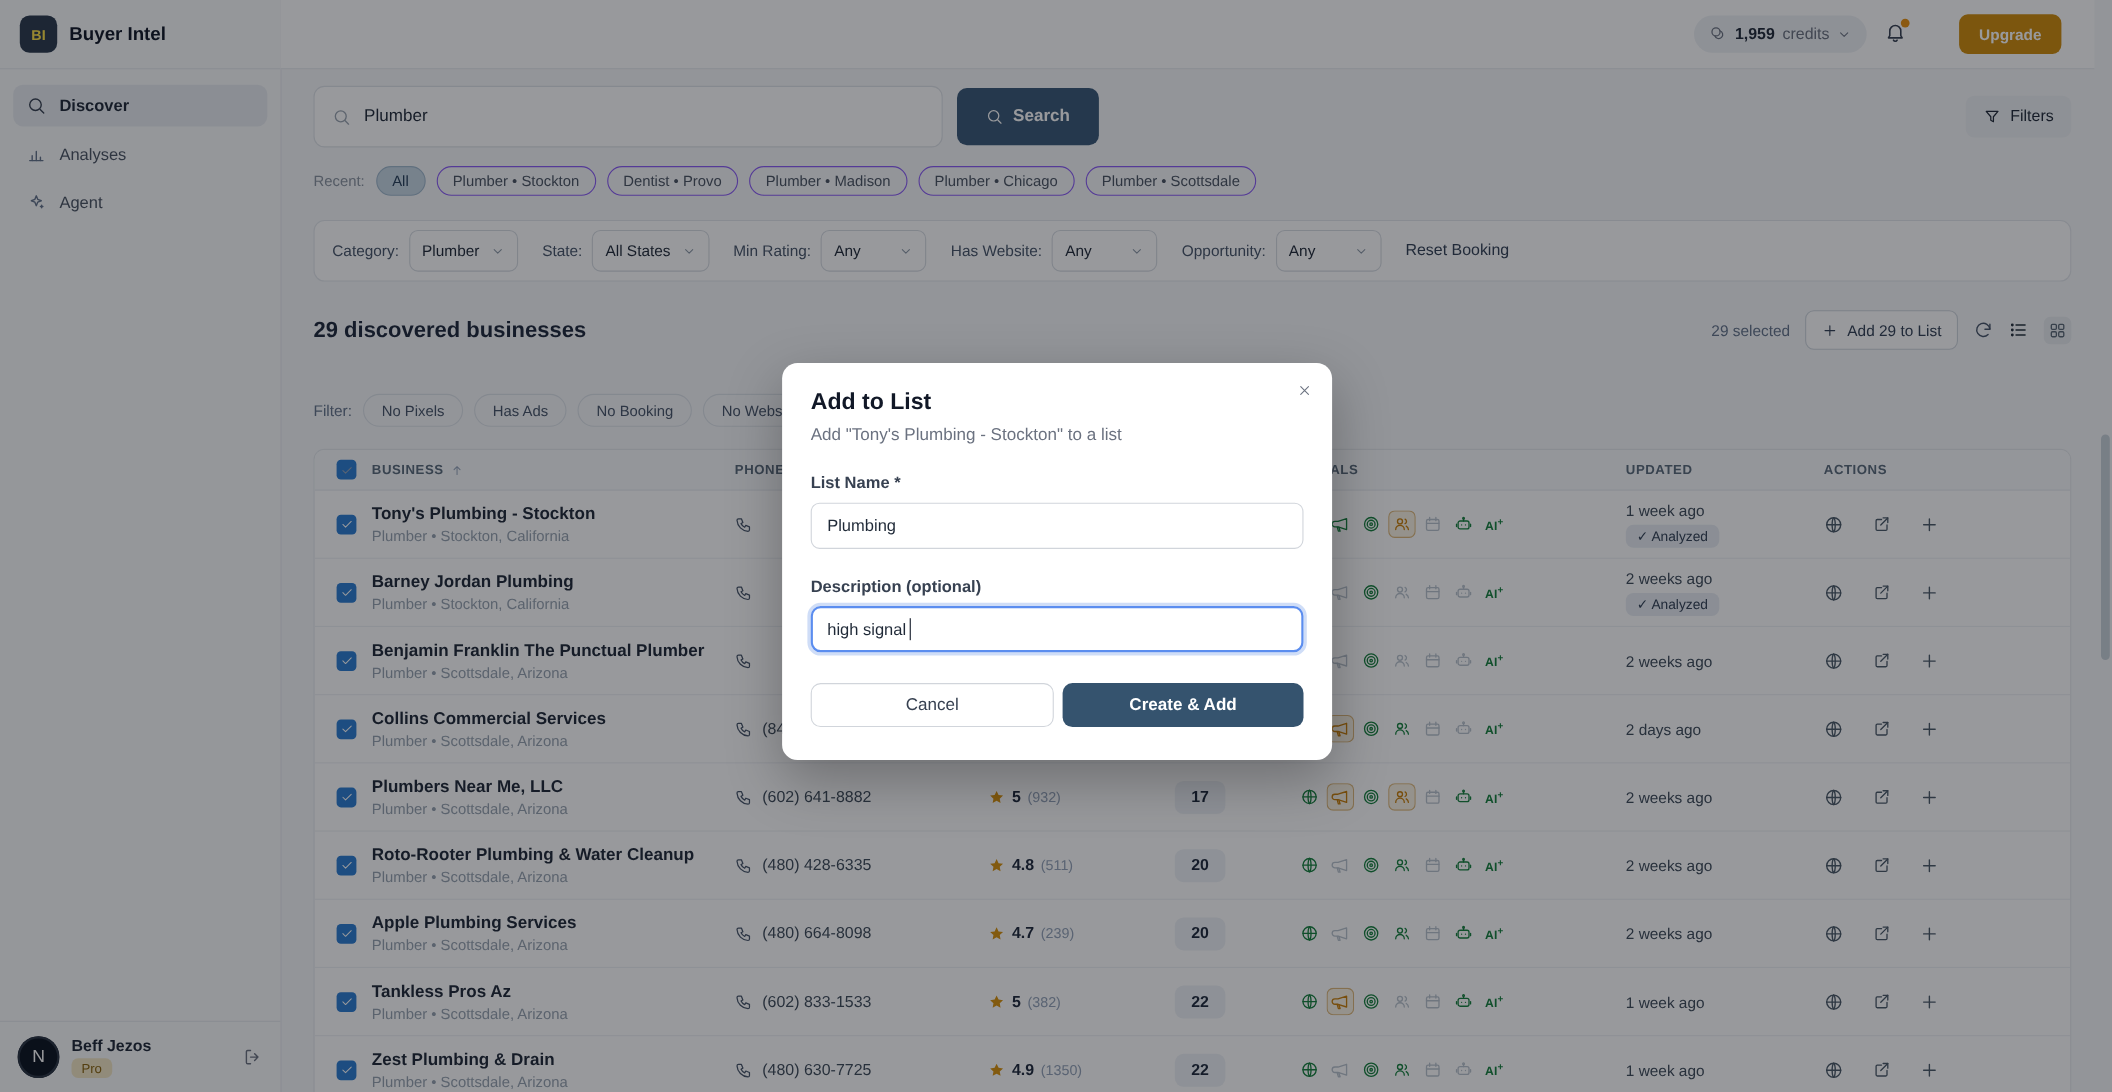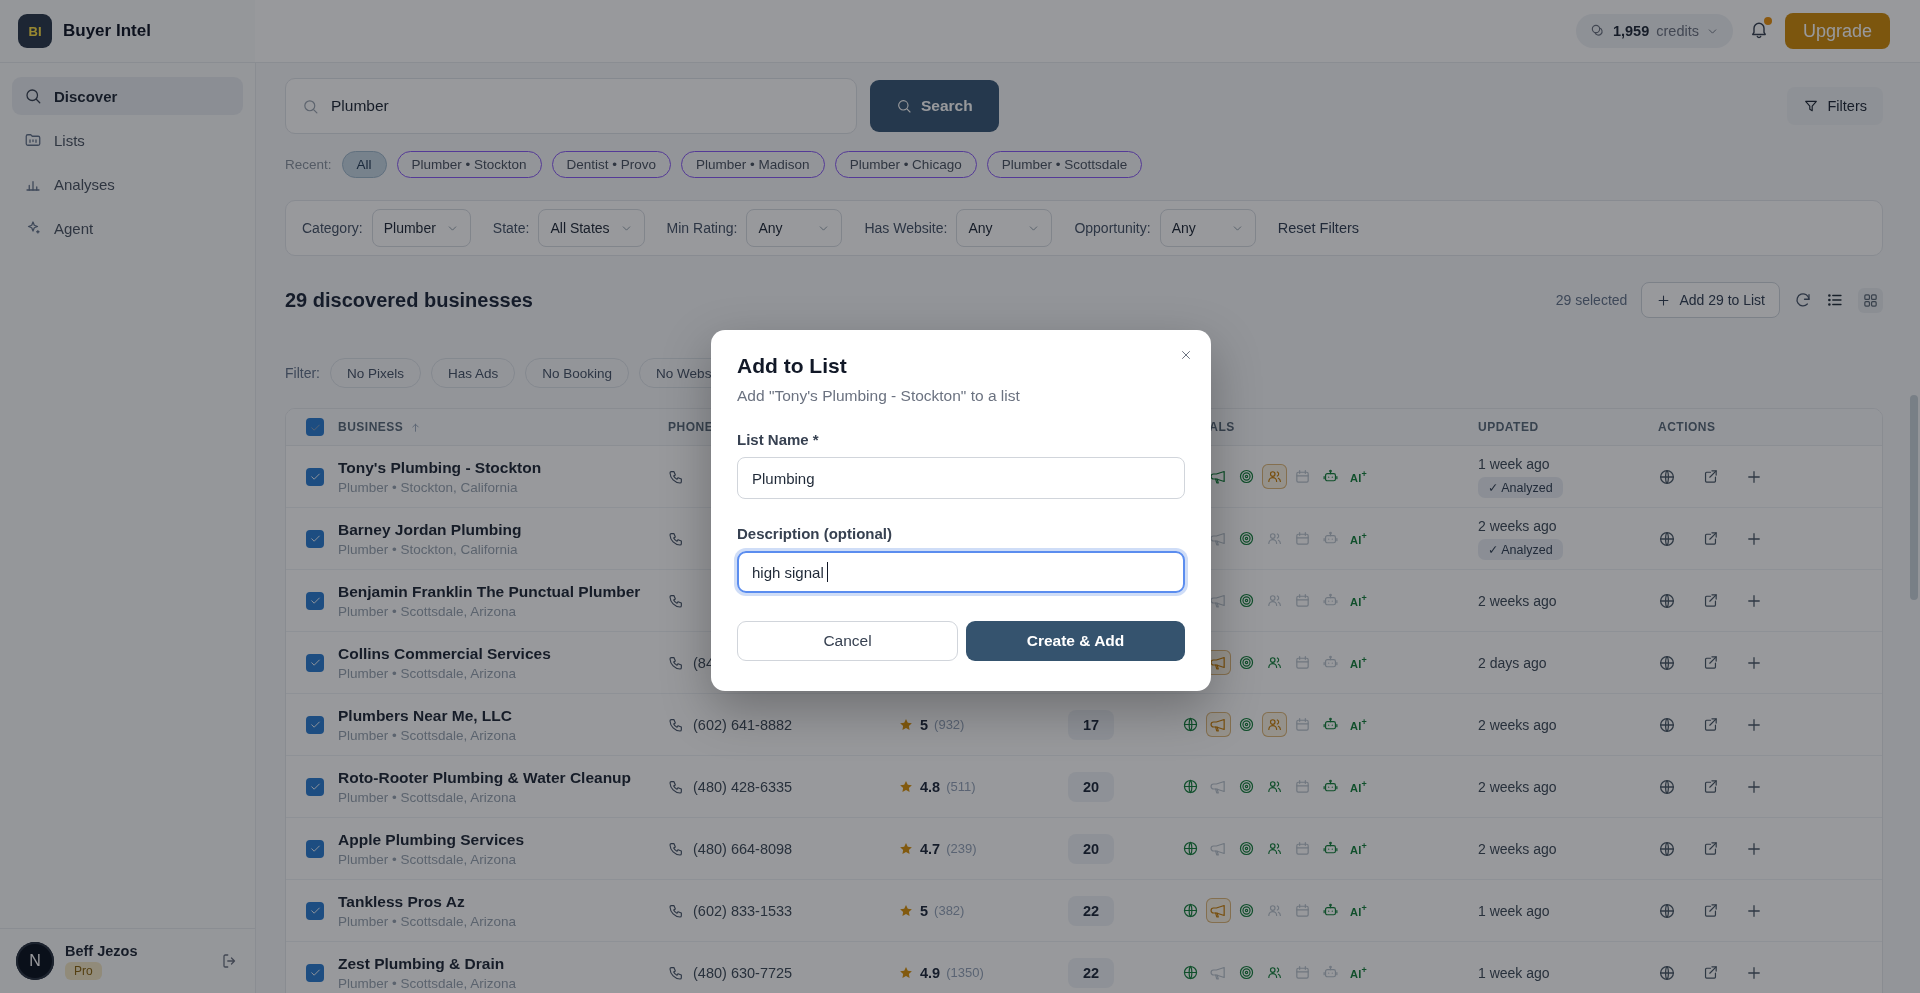--- a/index.html
+++ b/index.html
@@ -28,30 +28,30 @@
             display:flex;align-items:center;padding:0 16px;gap:11px;}
   .avatar{width:38px;height:38px;border-radius:50%;background:#0c1320;color:#fff;display:flex;
           align-items:center;justify-content:center;font-size:16px;box-shadow:0 0 0 2px #2a3442 inset;}
   .user-meta{display:flex;flex-direction:column;gap:3px;flex:1;}
   .user-name{font-size:14.5px;font-weight:bold;color:#1f2937;}
   .pro-badge{align-self:flex-start;font-size:12px;background:#f3e7c4;color:#8a6510;
              padding:2px 9px;border-radius:6px;}
   .logout{color:#6b7280;}
 
   
-  .topbar{position:absolute;left:255px;right:0;top:0;height:62px;background:#fff;
+  .topbar{position:absolute;left:255px;right:16px;top:0;height:62px;background:#fff;
           border-bottom:1px solid #e7eaee;display:flex;align-items:center;justify-content:flex-end;
           gap:16px;padding-right:30px;z-index:1;}
   .credits-pill{display:flex;align-items:center;gap:7px;background:#eef1f5;border-radius:18px;
                 height:34px;padding:0 14px;font-size:14.5px;color:#6b7280;cursor:pointer;}
   .credits-pill b{color:#1f2937;}
   .bell-wrap{position:relative;color:#374151;cursor:pointer;}
   .bell-dot{position:absolute;top:-2px;right:-3px;width:8px;height:8px;border-radius:50%;background:#e8920f;}
-  .upgrade-btn{background:#cf8c0c;color:#fff;font-weight:normal;font-size:18px;border:none;
-               border-radius:8px;height:36px;padding:0 18px;cursor:pointer;}
+  .upgrade-btn{background:#cf8c0c;color:#fff;font-weight:bold;font-size:14px;border:none;
+               border-radius:8px;height:36px;padding:0 18px;cursor:pointer;margin-left:32px;}
 
   
   .main{position:absolute;left:255px;top:62px;right:0;bottom:0;padding:0 37px 0 30px;}
   .search-row{display:flex;gap:13px;margin-top:16px;align-items:center;}
   .input-box{display:flex;align-items:center;gap:10px;background:#fff;border:1px solid #dfe3e8;
              border-radius:10px;height:54px;padding:0 16px;}
   .input-box .icon{color:#9aa4b0;}
   .input-box input{border:none;outline:none;font-size:15.5px;color:#1f2937;width:100%;
                    font-family:"Liberation Sans", sans-serif;background:transparent;}
   .search-input{width:538px;}
@@ -163,29 +163,20 @@
             <svg viewBox="0 0 24 24" fill="none" stroke="currentColor" stroke-width="1.7" stroke-linecap="round" stroke-linejoin="round">
               <circle cx="11" cy="11" r="7"></circle>
               <path d="M21 21l-4.3-4.3"></path>
             </svg>
           </span>
           <span>Discover</span>
         </div>
         <div class="nav-item">
        <span class="icon " style="width:18px;height:18px">
             <svg viewBox="0 0 24 24" fill="none" stroke="currentColor" stroke-width="1.7" stroke-linecap="round" stroke-linejoin="round">
-              <path d="M3 7a2 2 0 0 1 2-2h4l2 2h8a2 2 0 0 1 2 2v8a2 2 0 0 1-2 2H5a2 2 0 0 1-2-2z"></path>
-              <path d="M8 12v3M12 12v2M16 12v3"></path>
-            </svg>
-          </span>
-          <span>Lists</span>
-        </div>
-        <div class="nav-item">
-       <span class="icon " style="width:18px;height:18px">
-            <svg viewBox="0 0 24 24" fill="none" stroke="currentColor" stroke-width="1.7" stroke-linecap="round" stroke-linejoin="round">
               <path d="M4 20h16"></path>
               <path d="M7 20v-6M12 20V9M17 20v-4"></path>
             </svg>
           </span>
           <span>Analyses</span>
         </div>
         <div class="nav-item">
        <span class="icon " style="width:18px;height:18px">
             <svg viewBox="0 0 24 24" fill="none" stroke="currentColor" stroke-width="1.7" stroke-linecap="round" stroke-linejoin="round">
               <path d="M12 4l1.7 4.3L18 10l-4.3 1.7L12 16l-1.7-4.3L6 10l4.3-1.7z"></path>
@@ -331,21 +322,21 @@
        <span class="fselect">
          <span>Any</span>
               <span class="icon " style="width:13px;height:13px">
                 <svg viewBox="0 0 24 24" fill="none" stroke="currentColor" stroke-width="1.7" stroke-linecap="round" stroke-linejoin="round">
                   <path d="M6 9l6 6 6-6"></path>
                 </svg>
               </span>
             </span>
           </span>
         </span>
-      <span class="reset-link">Reset Filters</span>
+      <span class="reset-link">Reset Booking</span>
     </div>
 
     <div class="heading-row">
       <h1 class="page-title" style="margin:0">29 discovered businesses</h1>
       <div class="heading-right">
         <span class="selected-count">29 selected</span>
         <button class="add-list-btn">
           <span class="icon" id="plus-ic" style="width:15px;height:15px">
               <svg viewBox="0 0 24 24" fill="none" stroke="currentColor" stroke-width="1.7" stroke-linecap="round" stroke-linejoin="round">
                 <path d="M12 5v14M5 12h14"></path>

